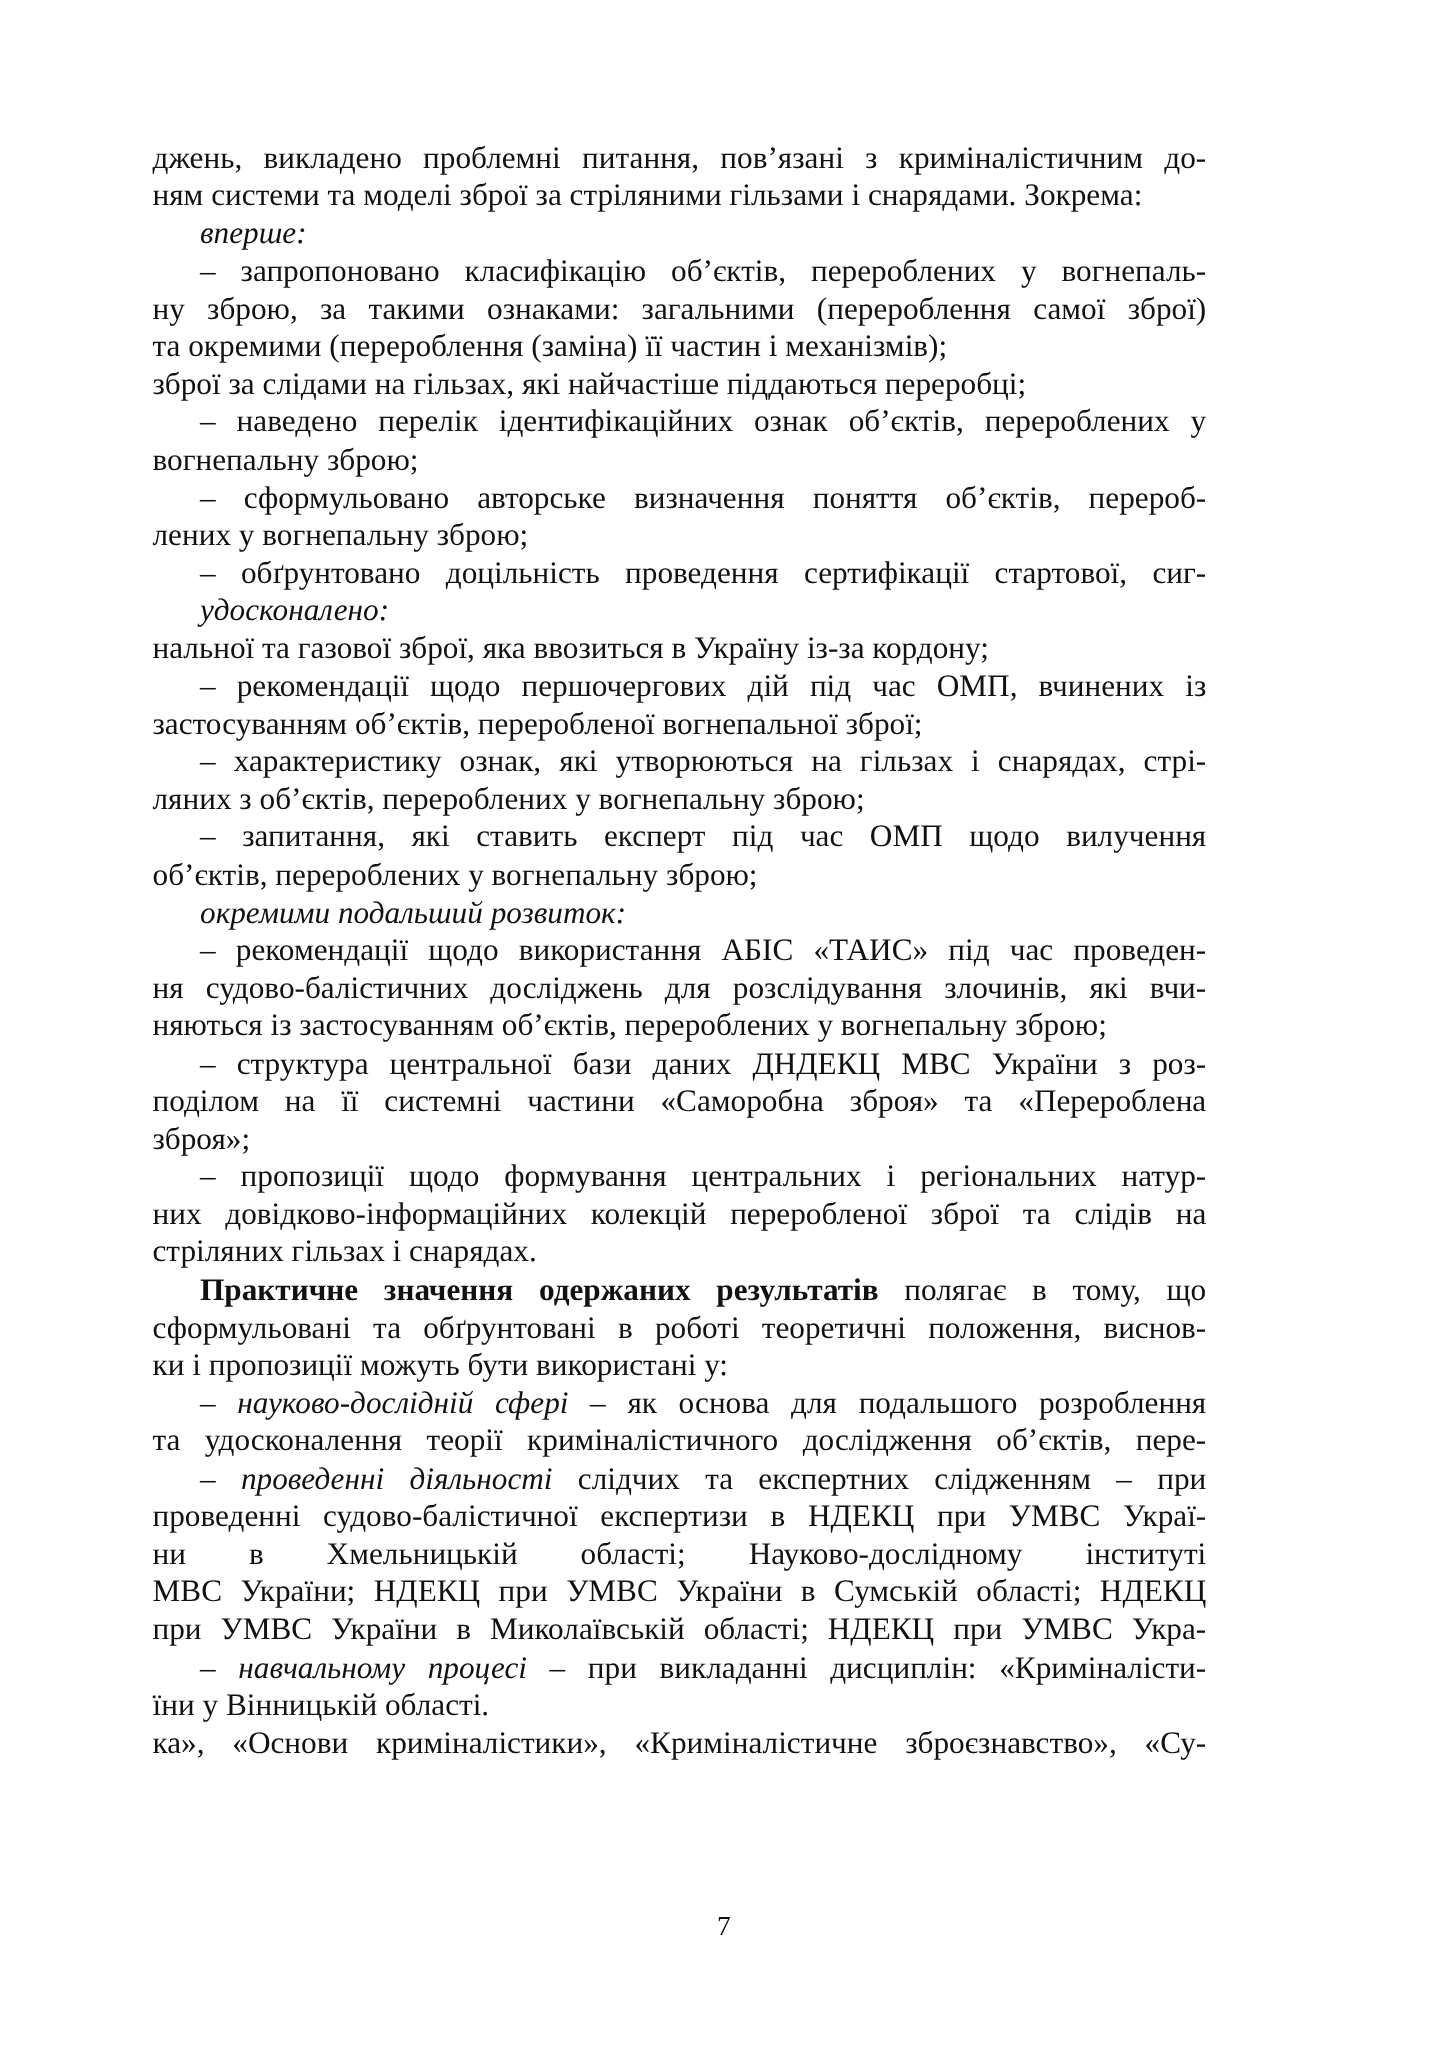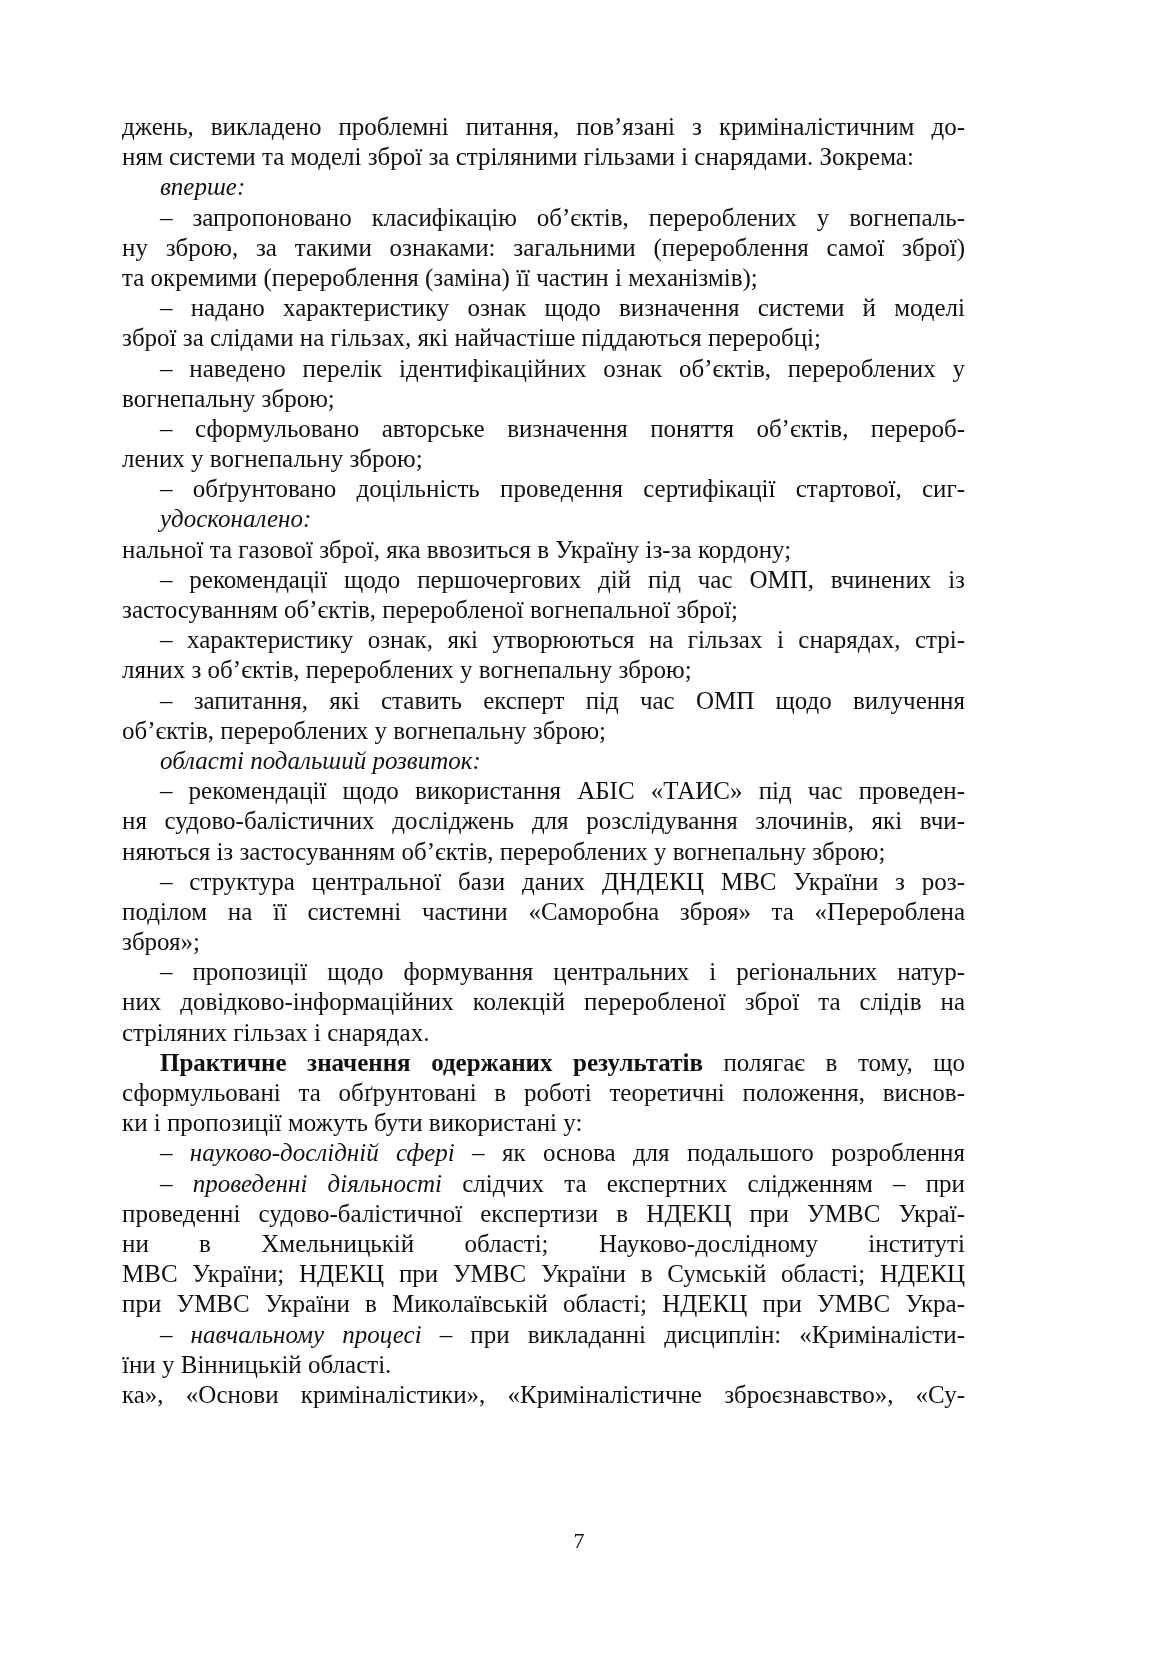--- a/index.html
+++ b/index.html
@@ -23,52 +23,52 @@
 <body>
 
 <div class="page">
   <div id="lines">
       <span class="line">джень, викладено проблемні питання, пов’язані з криміналістичним до-</span>
       <span class="line last">ням системи та моделі зброї за стріляними гільзами і снарядами. Зокрема:</span>
       <span class="line ind last it">вперше:</span>
       <span class="line ind">– запропоновано класифікацію об’єктів, перероблених у вогнепаль-</span>
       <span class="line">ну зброю, за такими ознаками: загальними (перероблення самої зброї)</span>
       <span class="line last">та окремими (перероблення (заміна) її частин і механізмів);</span>
-      <span class="line ind">– надано характеристику ознак щодо визначення системи й моделі</span>
       <span class="line last">зброї за слідами на гільзах, які найчастіше піддаються переробці;</span>
       <span class="line ind">– наведено перелік ідентифікаційних ознак об’єктів, перероблених у</span>
       <span class="line last">вогнепальну зброю;</span>
       <span class="line ind">– сформульовано авторське визначення поняття об’єктів, перероб-</span>
       <span class="line last">лених у вогнепальну зброю;</span>
       <span class="line ind">– обґрунтовано доцільність проведення сертифікації стартової, сиг-</span>
       <span class="line ind last it">удосконалено:</span>
       <span class="line last">нальної та газової зброї, яка ввозиться в Україну із-за кордону;</span>
       <span class="line ind">– рекомендації щодо першочергових дій під час ОМП, вчинених із</span>
       <span class="line last">застосуванням об’єктів, переробленої вогнепальної зброї;</span>
       <span class="line ind">– характеристику ознак, які утворюються на гільзах і снарядах, стрі-</span>
       <span class="line last">ляних з об’єктів, перероблених у вогнепальну зброю;</span>
       <span class="line ind">– запитання, які ставить експерт під час ОМП щодо вилучення</span>
       <span class="line last">об’єктів, перероблених у вогнепальну зброю;</span>
-      <span class="line ind last it">області подальший розвиток:</span>
+      <span class="line ind last it">окремими подальший розвиток:</span>
       <span class="line ind">– рекомендації щодо використання АБІС «ТАИС» під час проведен-</span>
       <span class="line">ня судово-балістичних досліджень для розслідування злочинів, які вчи-</span>
       <span class="line last">няються із застосуванням об’єктів, перероблених у вогнепальну зброю;</span>
       <span class="line ind">– структура центральної бази даних ДНДЕКЦ МВС України з роз-</span>
       <span class="line">поділом на її системні частини «Саморобна зброя» та «Перероблена</span>
       <span class="line last">зброя»;</span>
       <span class="line ind">– пропозиції щодо формування центральних і регіональних натур-</span>
       <span class="line">них довідково-інформаційних колекцій переробленої зброї та слідів на</span>
       <span class="line last">стріляних гільзах і снарядах.</span>
     </div>
 
   <span class="line ind"><span class="b">Практичне значення одержаних результатів</span><span> полягає в тому, що</span></span>
   <span class="line">сформульовані та обґрунтовані в роботі теоретичні положення, виснов-</span>
   <span class="line last">ки і пропозиції можуть бути використані у:</span>
 
   <span class="line ind"><span class="it">– науково-дослідній сфері</span><span> – як основа для подальшого розроблення</span></span>
+  <span class="line">та удосконалення теорії криміналістичного дослідження об’єктів, пере-</span>
 
   <span class="line ind"><span class="it">– проведенні діяльності</span><span> слідчих та експертних слідженням – при</span></span>
   <span class="line">проведенні судово-балістичної експертизи в НДЕКЦ при УМВС Украї-</span>
   <span class="line">ни в Хмельницькій області; Науково-дослідному інституті</span>
   <span class="line">МВС України; НДЕКЦ при УМВС України в Сумській області; НДЕКЦ</span>
   <span class="line">при УМВС України в Миколаївській області; НДЕКЦ при УМВС Укра-</span>
   <span class="line ind"><span class="it">– навчальному процесі</span><span> – при викладанні дисциплін: «Криміналісти-</span></span>
 
   <span class="line last">їни у Вінницькій області.</span>
   <span class="line">ка», «Основи криміналістики», «Криміналістичне зброєзнавство», «Су-</span>

